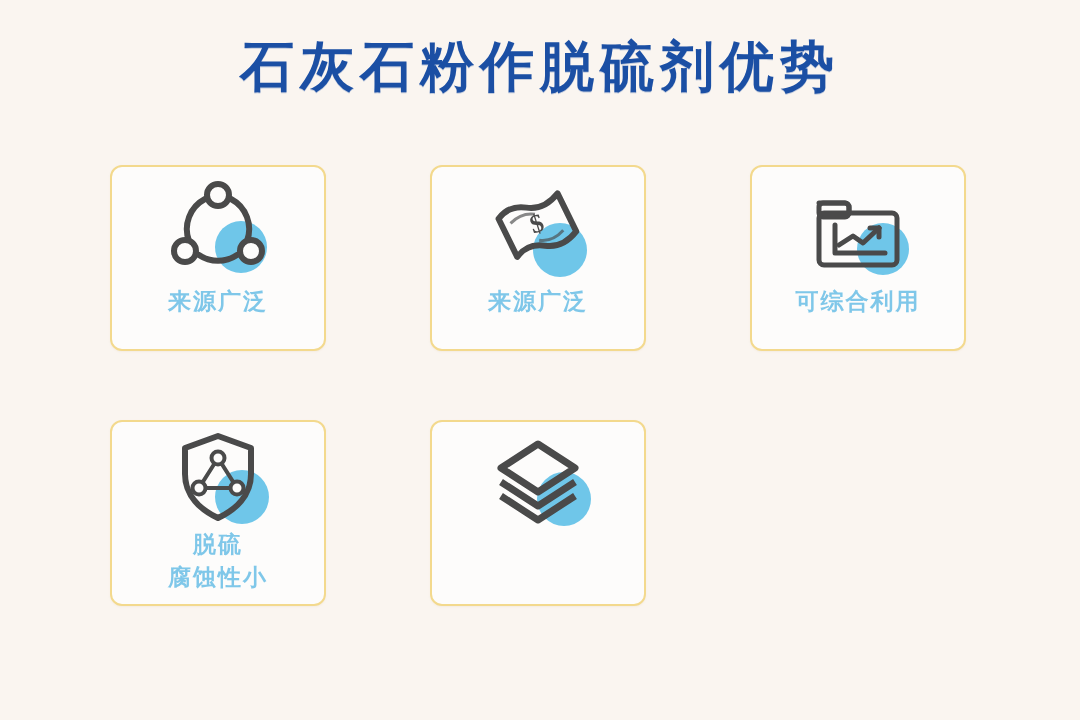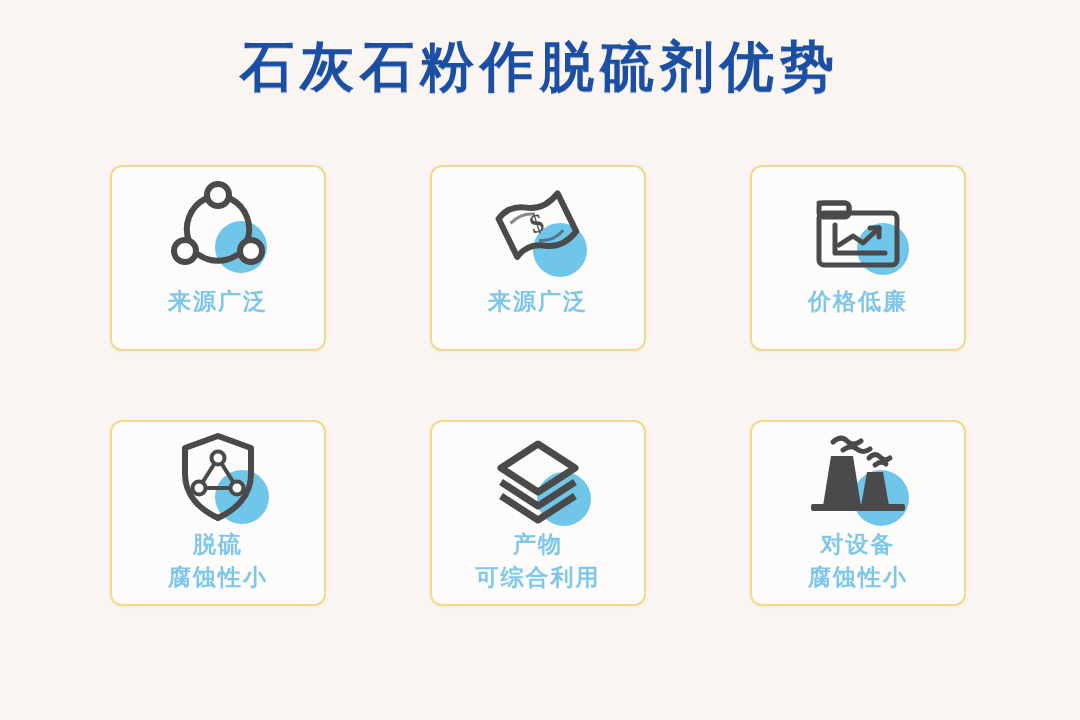--- a/index.html
+++ b/index.html
@@ -158,21 +158,21 @@
               <rect x="16" y="34" width="78" height="52" rx="5"></rect>
               <path d="M32 46 v28 h50"></path>
               <path d="M36 66 L50 57 L60 64 L76 49"></path>
               <path d="M76 49 v9"></path>
               <path d="M76 49 h-9"></path>
             </g>
           </svg>
         </div>
       </div>
       <div class="card-label">
-        <span>价格低廉</span>
+        <span>可综合利用</span>
       </div>
     </div>
 
     <div class="card two-line">
       <div class="card-icon">
         <div class="icon-wrap">
           <div class="blob" style="width:54px;height:54px;left:52px;top:42px;"></div>
           <svg class="glyph" viewBox="0 0 110 100">
             <path d="M55 8 L22 20 v26 c0 22 16 36 33 44 17 -8 33 -22 33 -44 V20 Z" fill="none" stroke="#4A4A4A" stroke-width="6" stroke-linejoin="round"></path>
             <g fill="none" stroke="#4A4A4A" stroke-width="4">
@@ -198,45 +198,17 @@
           <div class="blob" style="width:54px;height:54px;left:54px;top:44px;"></div>
           <svg class="glyph" viewBox="0 0 110 100">
             <g fill="none" stroke="#4A4A4A" stroke-width="7" stroke-linejoin="round">
               <path d="M55 16 L92 40 L55 64 L18 40 Z"></path>
               <path d="M18 54 L55 78 L92 54"></path>
               <path d="M18 68 L55 92 L92 68"></path>
             </g>
           </svg>
         </div>
       </div>
-      <div class="card-label">
-        <span>产物</span>
-        <span class="l2">可综合利用</span>
-      </div>
-    </div>
-
-    <div class="card two-line">
-      <div class="card-icon">
-        <div class="icon-wrap">
-          <div class="blob" style="width:56px;height:56px;left:50px;top:42px;"></div>
-          <svg class="glyph" viewBox="0 0 110 100">
-            <g fill="#4A4A4A">
-              <path d="M28 28 h22 l8 50 h-38 Z"></path>
-              <path d="M64 44 h16 l6 34 h-28 Z"></path>
-              <rect x="8" y="76" width="94" height="7" rx="2"></rect>
-            </g>
-            <g fill="none" stroke="#4A4A4A" stroke-width="5" stroke-linecap="round">
-              <path d="M30 14 q8 -7 14 -1 q6 6 14 0"></path>
-              <path d="M40 22 q8 -6 14 -1 q6 5 13 0"></path>
-              <path d="M66 30 q6 -6 11 -1 q5 5 10 1"></path>
-              <path d="M72 37 q6 -5 11 -1"></path>
-            </g>
-          </svg>
-        </div>
-      </div>
-      <div class="card-label">
-        <span>对设备</span>
-        <span class="l2">腐蚀性小</span>
-      </div>
-    </div>
+    </div>
+
 
   </div>
 </div>
 
 </body></html>

